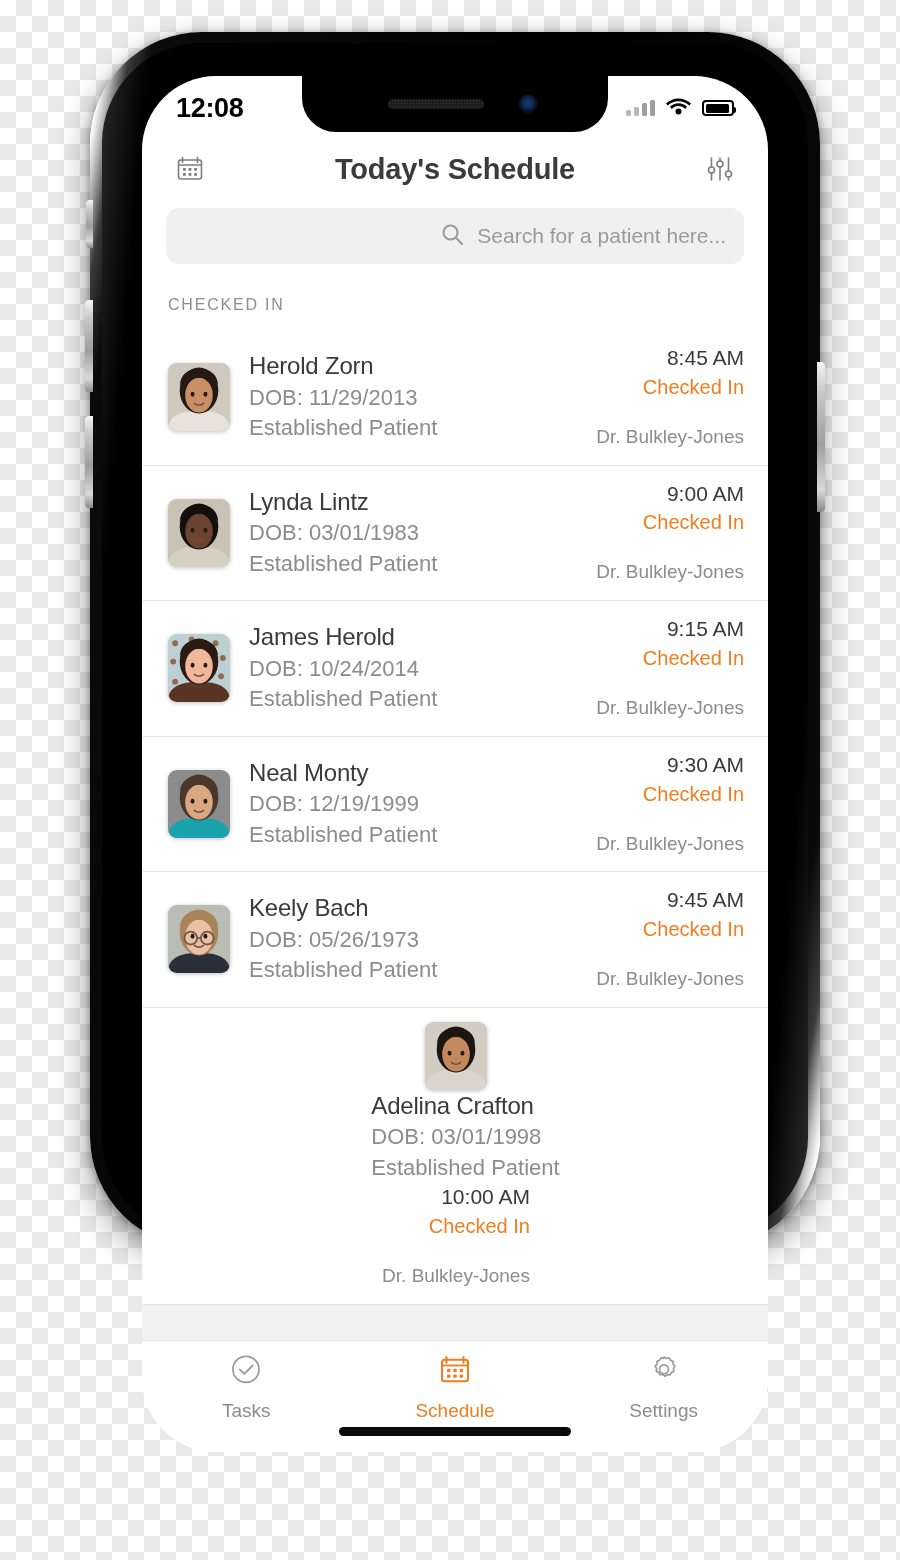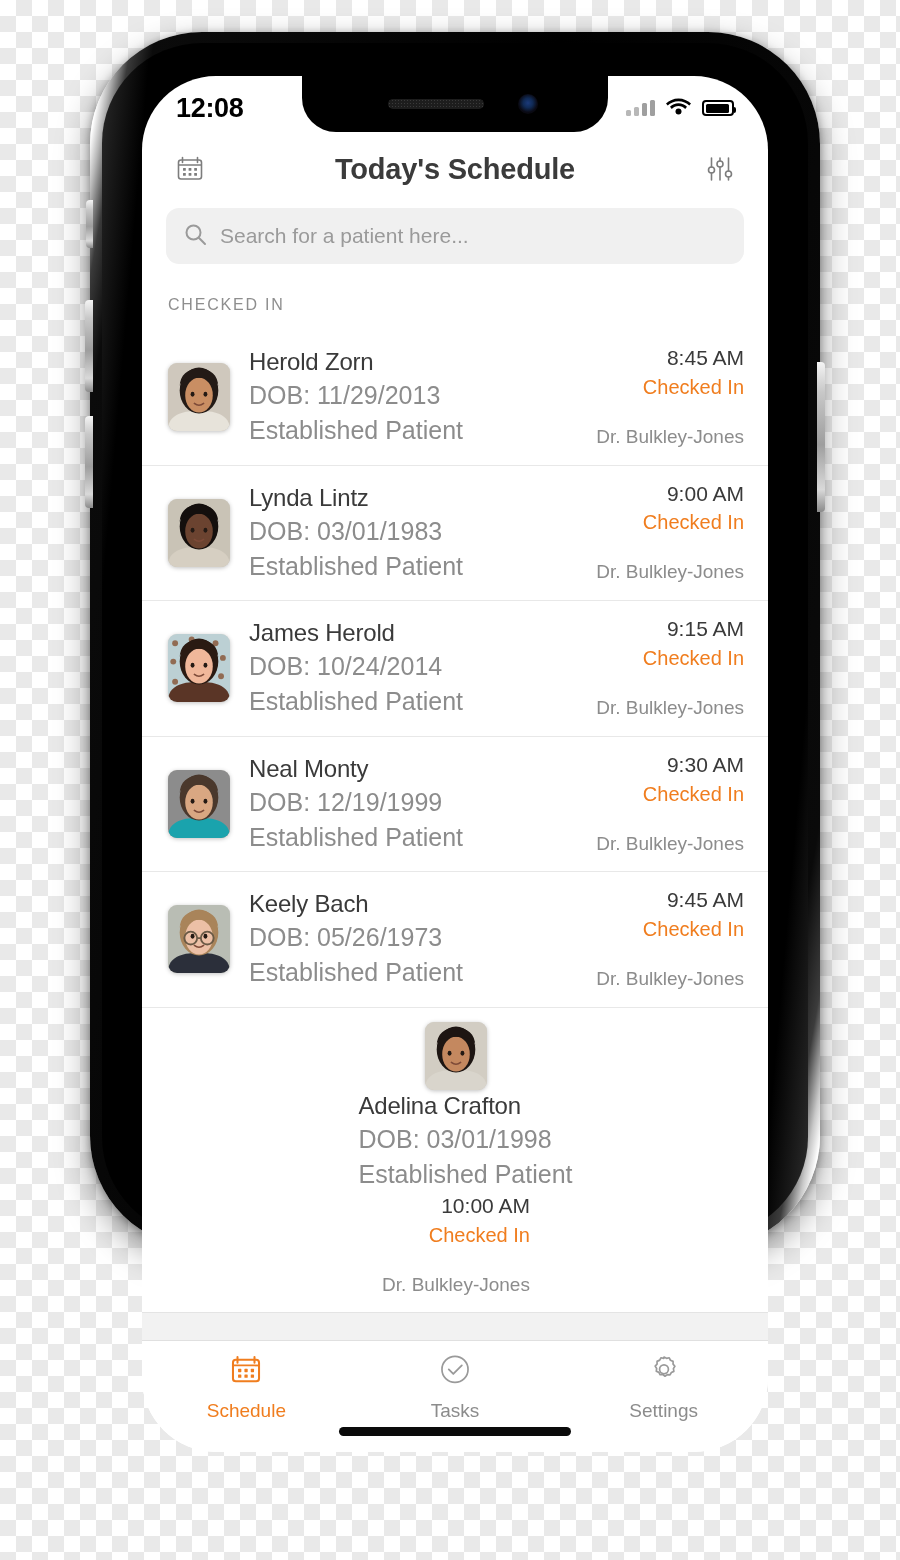--- a/index.html
+++ b/index.html
@@ -139,20 +139,21 @@
   
   #search-wrap { flex: 0 0 auto; padding: 2px 24px 0 24px; }
   #search-bar {
     height: 56px;
     background: #f0f0f0;
     border-radius: 13px;
     display: flex; align-items: center;
     padding: 0 18px;
     gap: 13px;
     box-sizing: border-box;
+    justify-content: flex-end;
   }
   #search-placeholder { font-size: 21px; color: #9a9a9a; }
 
   
   #section-label {
     flex: 0 0 auto;
     font-size: 16px; color: #8e8e8e;
     letter-spacing: 1.8px;
     padding: 32px 0 16px 26px;
   }
@@ -177,21 +178,21 @@
     flex: 0 0 auto;
     box-shadow: 0 1px 4px rgba(0,0,0,0.25);
     overflow: hidden;
     position: relative;
     background: #d8d4cc;
   }
   .avatar svg { display:block; width:100%; height:100%; }
   .row-mid { flex: 1 1 auto; padding-left: 19px; min-width: 0; }
   .row-right { flex: 0 0 auto; text-align: right; }
   .p-name { font-size: 24px; color: #3a3a3a; line-height: 1.34; letter-spacing:-0.2px; }
-  .p-dob, .p-type { font-size: 25px; color: #8c8c8c; line-height: 1.40; }
+  .p-dob, .p-type { font-size: 22px; color: #8c8c8c; line-height: 1.40; }
   .p-time { font-size: 21px; color: #3a3a3a; line-height: 1.38; }
   .p-status { font-size: 20px; color: #f07d1e; line-height: 1.45; }
   .p-doctor { font-size: 19px; color: #8c8c8c; line-height: 1.45; margin-top: 21px; }
 
   
   #list-filler { flex: 1 1 auto; background: #f2f2f2; border-top: 1px solid #e4e4e4; }
 
   
   #tab-bar {
     flex: 0 0 auto;
@@ -460,20 +461,30 @@
             <div class="p-status">Checked In</div>
             <div class="p-doctor">Dr. Bulkley-Jones</div>
           </div>
         </div>
       </div>
 
     <div id="list-filler"></div>
 
     <div id="tab-bar">
 
+      <div class="tab-item">
+        <span>
+          <svg width="34" height="34" viewBox="0 0 30 30">
+            <circle cx="15" cy="14.5" r="11.5" fill="none" stroke="#9a9a9a" stroke-width="1.5"></circle>
+            <path d="M9.5 14.5l4 4 7.5-7.5" fill="none" stroke="#9a9a9a" stroke-width="1.6" stroke-linecap="round" stroke-linejoin="round"></path>
+          </svg>
+        </span>
+        <span class="tab-label">Tasks</span>
+      </div>
+
       <div class="tab-item active">
         <span>
           <svg width="34" height="34" viewBox="0 0 30 30">
             <rect x="3.5" y="6" width="23" height="19" rx="2.5" fill="none" stroke="#f07d1e" stroke-width="1.8"></rect>
             <path d="M7.5 3.5v5M22.5 3.5v5" stroke="#f07d1e" stroke-width="1.8" stroke-linecap="round"></path>
             <path d="M3.5 11h23" stroke="#f07d1e" stroke-width="1.6"></path>
             <g fill="#f07d1e">
               <rect x="8" y="14" width="2.9" height="2.9" rx="0.5"></rect>
               <rect x="13.6" y="14" width="2.9" height="2.9" rx="0.5"></rect>
               <rect x="19.2" y="14" width="2.9" height="2.9" rx="0.5"></rect>
@@ -482,30 +493,20 @@
               <rect x="19.2" y="19" width="2.9" height="2.9" rx="0.5"></rect>
             </g>
           </svg>
         </span>
         <span class="tab-label">Schedule</span>
       </div>
 
       <div class="tab-item">
         <span>
           <svg width="34" height="34" viewBox="0 0 30 30">
-            <circle cx="15" cy="14.5" r="11.5" fill="none" stroke="#9a9a9a" stroke-width="1.5"></circle>
-            <path d="M9.5 14.5l4 4 7.5-7.5" fill="none" stroke="#9a9a9a" stroke-width="1.6" stroke-linecap="round" stroke-linejoin="round"></path>
-          </svg>
-        </span>
-        <span class="tab-label">Tasks</span>
-      </div>
-
-      <div class="tab-item">
-        <span>
-          <svg width="34" height="34" viewBox="0 0 30 30">
             <path d="M15 3.6l2.2 1.1 2.4-.5 1.1 2.2 2.3 1 .0 2.4 1.6 1.9-1.3 2.1.4 2.4-2.2 1-1.2 2.1-2.4-.2-2.0 1.4-1.9-1.5-2.4.2-1.1-2.1-2.3-1 .3-2.4-1.3-2.1 1.7-1.8v-2.4l2.3-1.1 1.2-2.1 2.4.5z" fill="none" stroke="#9a9a9a" stroke-width="1.5" stroke-linejoin="round"></path>
             <circle cx="15" cy="14.4" r="3.9" fill="none" stroke="#9a9a9a" stroke-width="1.5"></circle>
           </svg>
         </span>
         <span class="tab-label">Settings</span>
       </div>
 
     </div>
 
     <div id="home-indicator"></div>

